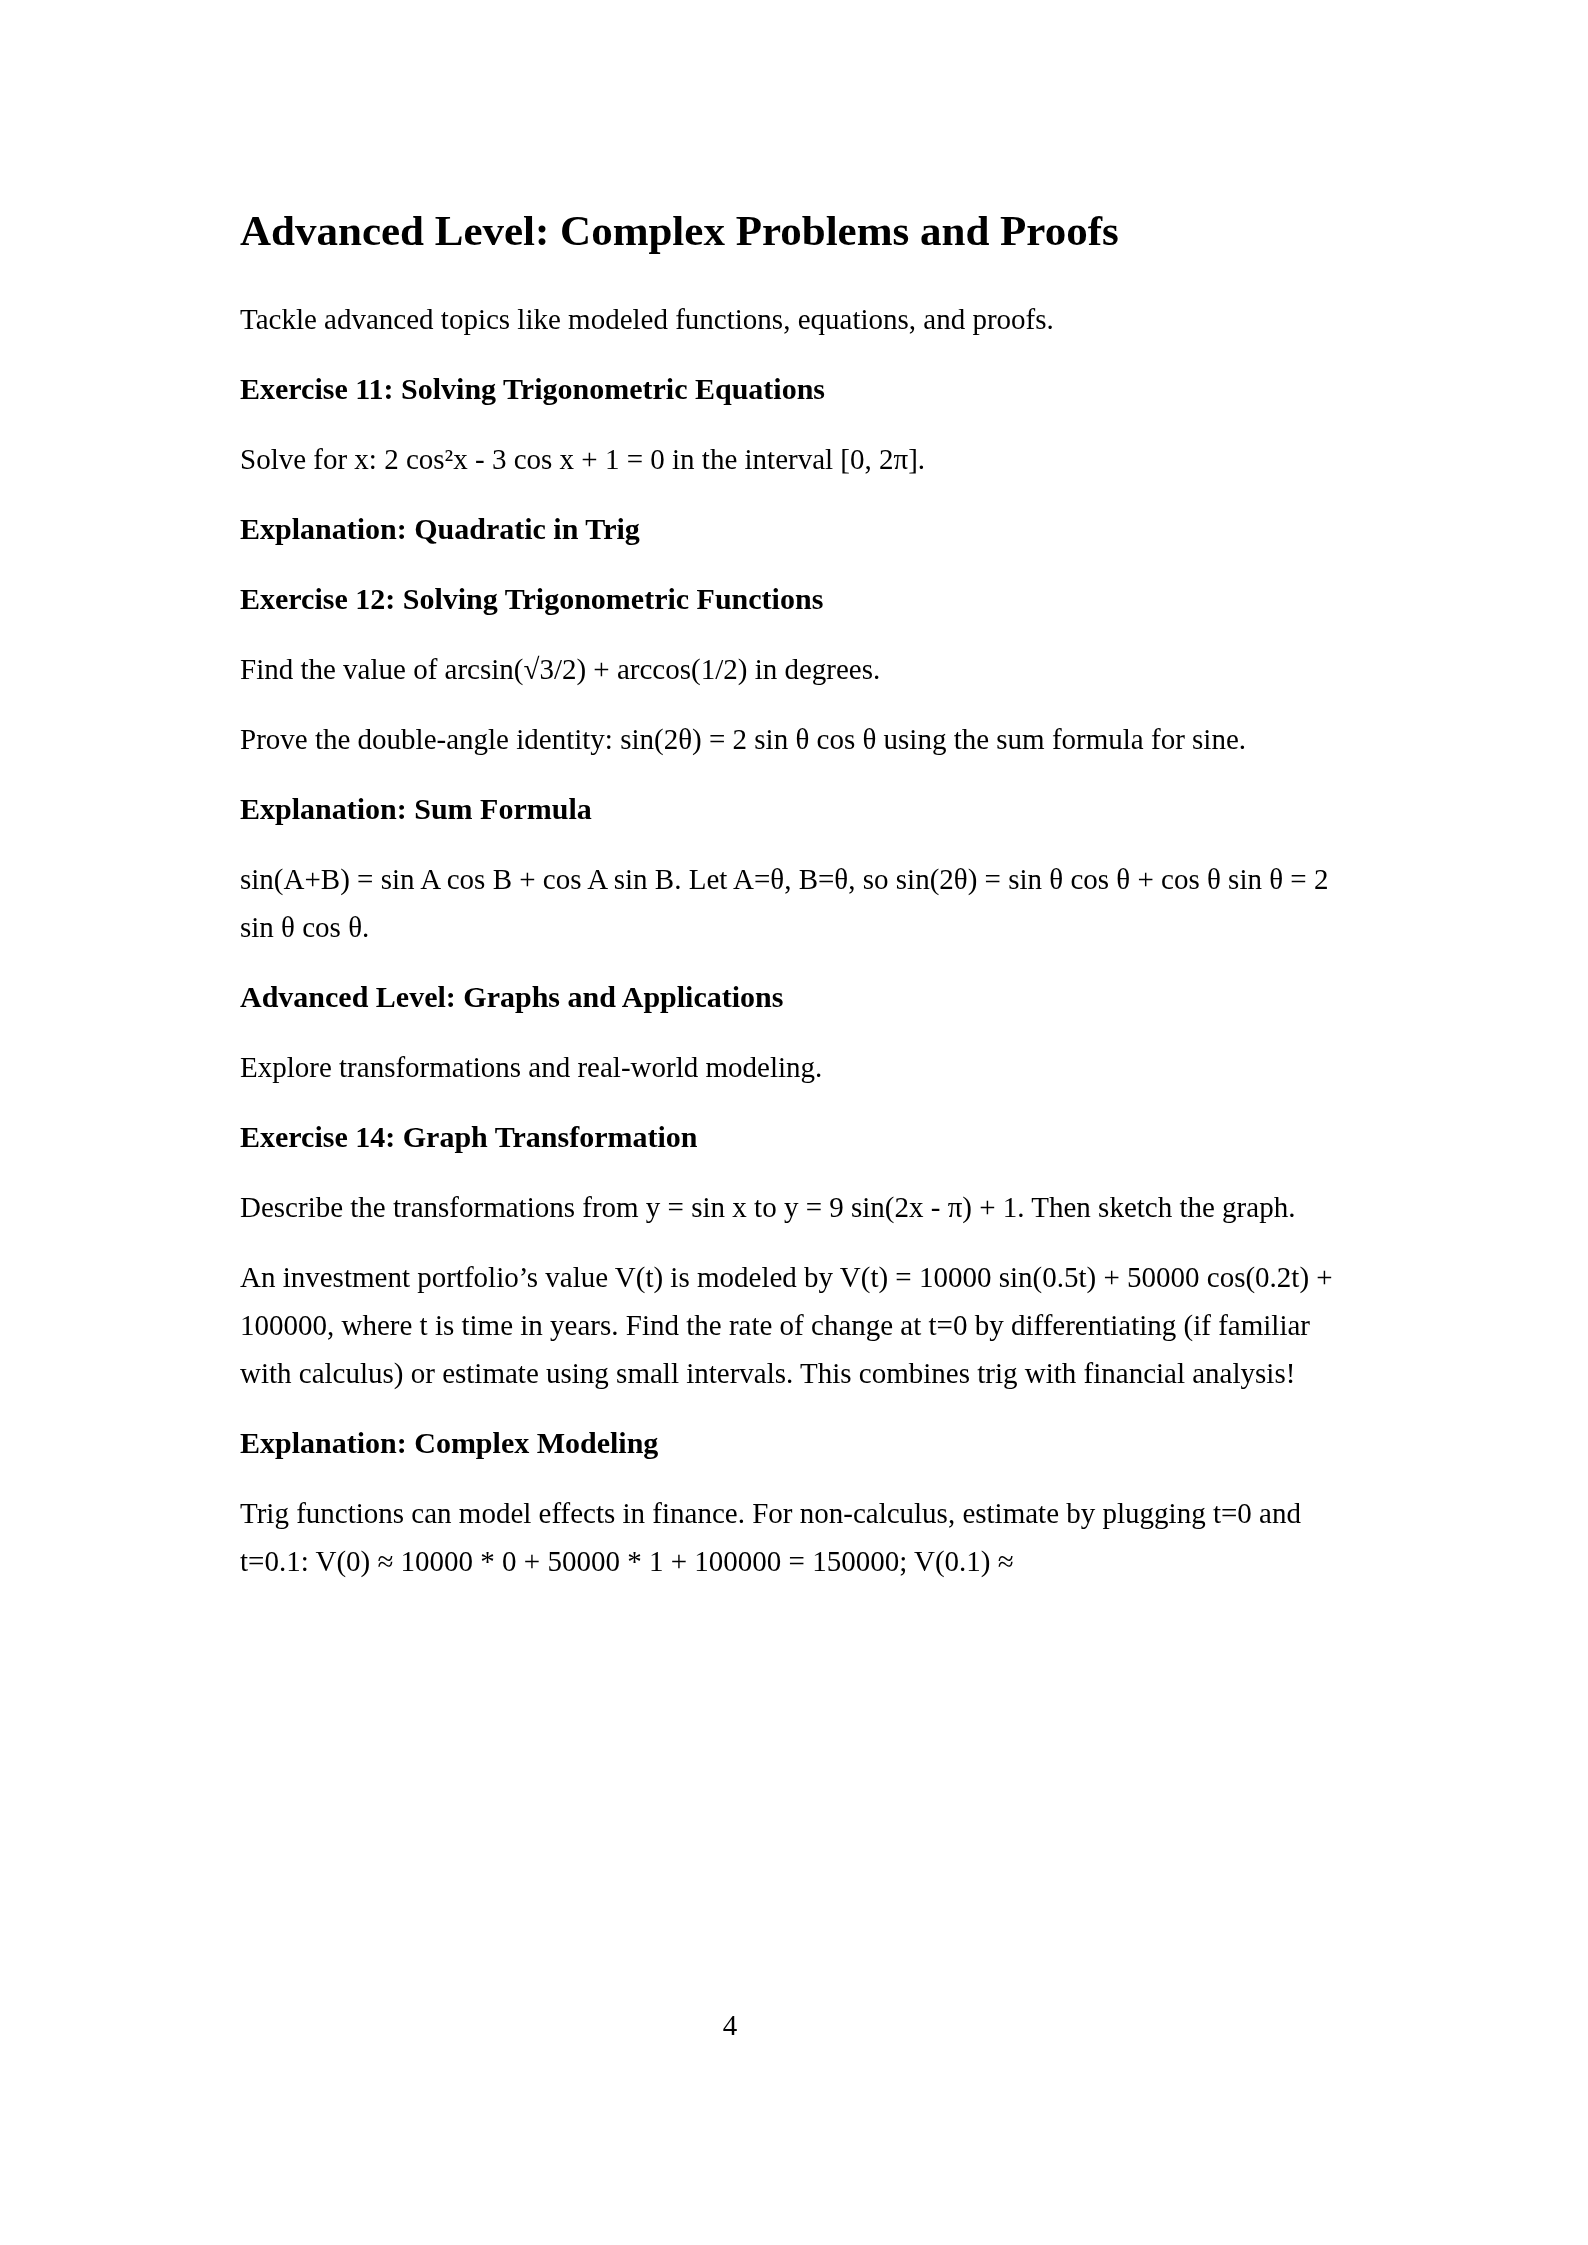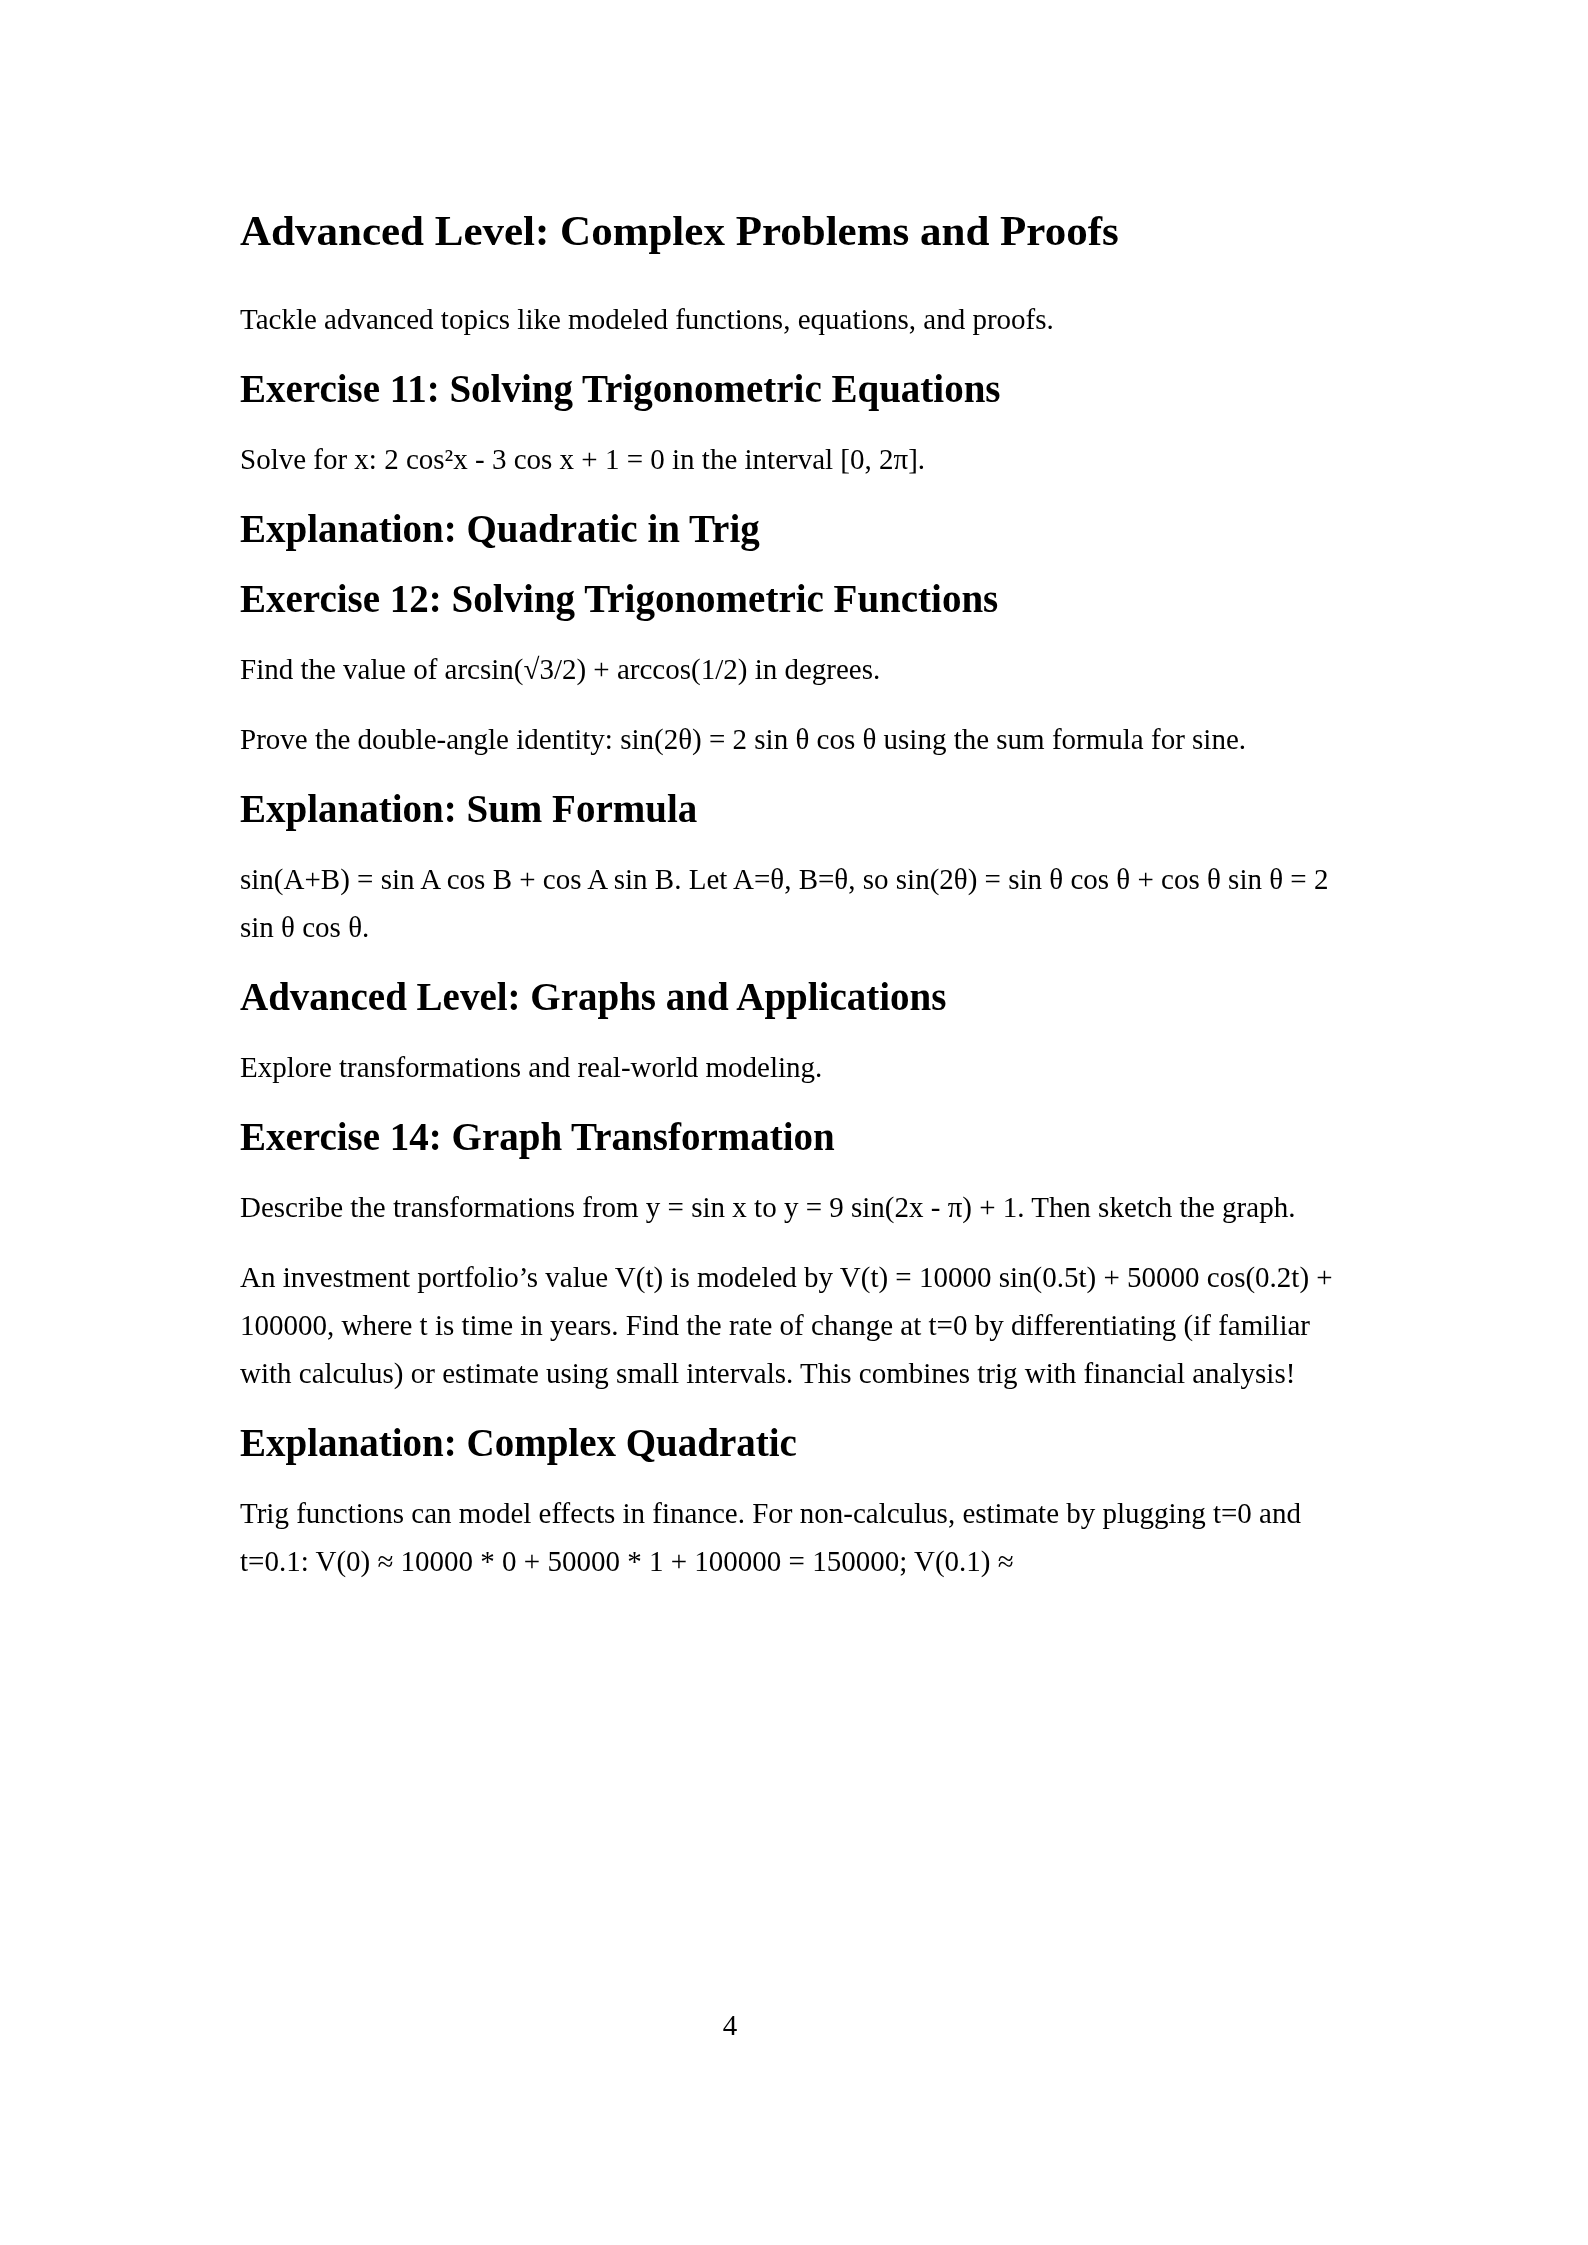--- a/index.html
+++ b/index.html
@@ -22,21 +22,21 @@
     top: 203px;
     width: 1110px;
   }
   .h1 {
     font-size: 43px;
     font-weight: bold;
     line-height: 56px;
     margin: 0 0 36px 0;
   }
   .h3 {
-    font-size: 39px;
+    font-size: 30px;
     font-weight: bold;
     line-height: 48px;
     margin: 0 0 22px 0;
   }
   .p {
     font-size: 29px;
     line-height: 48px;
     margin: 0 0 22px 0;
   }
   .page-number {
@@ -62,17 +62,17 @@
     <div class="h3">Exercise 12: Solving Trigonometric Functions</div>
     <div class="p">Find the value of arcsin(√3/2) + arccos(1/2) in degrees.</div>
     <div class="p">Prove the double-angle identity: sin(2θ) = 2 sin θ cos θ using the sum formula for sine.</div>
     <div class="h3">Explanation: Sum Formula</div>
     <div class="p">sin(A+B) = sin A cos B + cos A sin B. Let A=θ, B=θ, so sin(2θ) = sin θ cos θ + cos θ sin θ = 2 sin θ cos θ.</div>
     <div class="h3">Advanced Level: Graphs and Applications</div>
     <div class="p">Explore transformations and real-world modeling.</div>
     <div class="h3">Exercise 14: Graph Transformation</div>
     <div class="p">Describe the transformations from y = sin x to y = 9 sin(2x - π) + 1. Then sketch the graph.</div>
     <div class="p">An investment portfolio’s value V(t) is modeled by V(t) = 10000 sin(0.5t) + 50000 cos(0.2t) + 100000, where t is time in years. Find the rate of change at t=0 by differentiating (if familiar with calculus) or estimate using small intervals. This combines trig with financial analysis!</div>
-    <div class="h3">Explanation: Complex Quadratic</div>
+    <div class="h3">Explanation: Complex Modeling</div>
     <div class="p">Trig functions can model effects in finance. For non-calculus, estimate by plugging t=0 and t=0.1: V(0) ≈ 10000 * 0 + 50000 * 1 + 100000 = 150000; V(0.1) ≈</div>
   </div>
   <div class="page-number">4</div>
 </div>
 
 </body></html>

